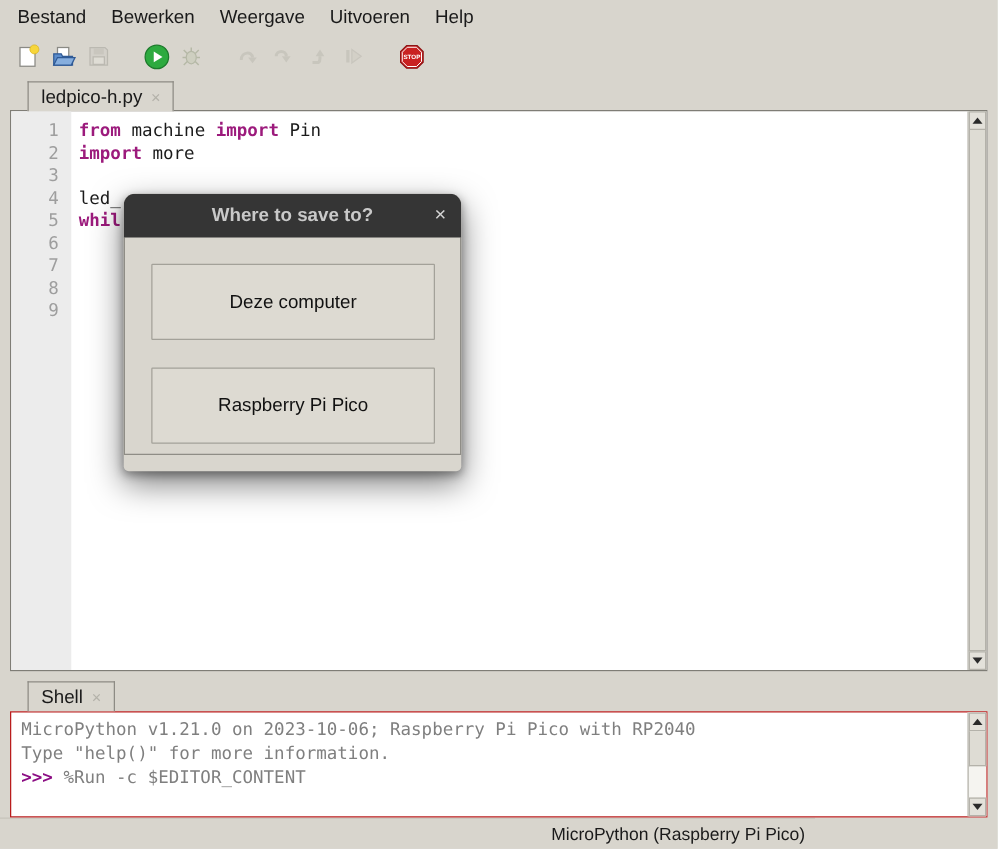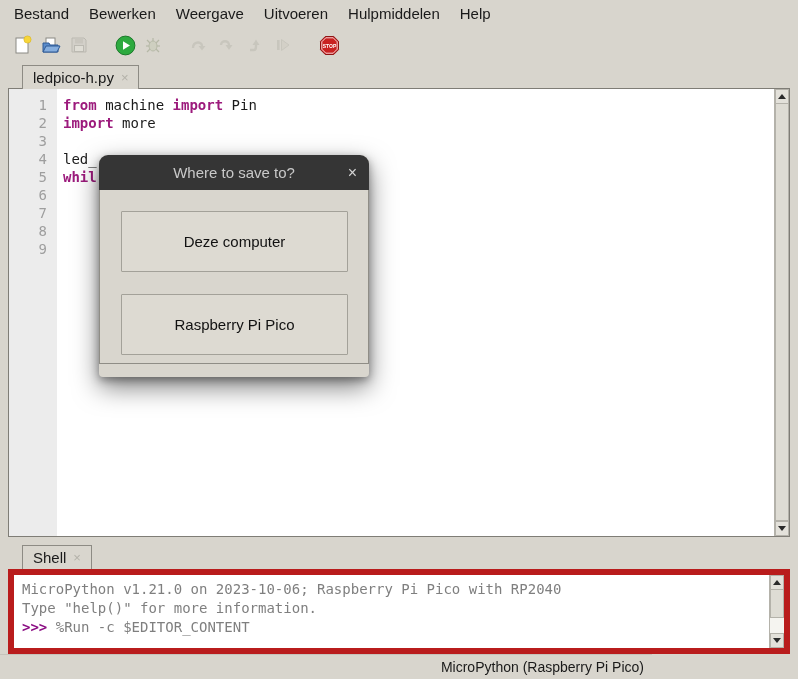--- a/index.html
+++ b/index.html
@@ -56,21 +56,21 @@
   .tri-up { width:0; height:0; border-left:4px solid transparent; border-right:4px solid transparent; border-bottom:5px solid #2a2a2a; }
   .tri-down { width:0; height:0; border-left:4px solid transparent; border-right:4px solid transparent; border-top:5px solid #2a2a2a; }
   .thumb { background:#dedcd4; border:1px solid #b4b2aa; border-top:none; }
   .thumb-fill { flex:1; }
   .track-fill { flex:1; }
   
   #splitter { position:absolute; left:0; top:537px; width:798px; height:8px; }
   
   #shell-panel {
     position:absolute; left:8px; top:569px; width:782px; height:85px;
-    background:#ffffff; border:6px solid #b91c1c; display:flex; z-index:2;
+    background:#ffffff; border:1px solid #b91c1c; display:flex; z-index:2;
   }
   #shell-text {
     flex:1; padding:5px 8px; font-family:"DejaVu Sans Mono", monospace;
     font-size:14px; line-height:19px; white-space:pre; color:#7f7f7f; overflow:hidden;
   }
   .prompt { color:#8c0e84; font-weight:bold; }
   
   #statusbar {
     position:absolute; left:0; top:654px; width:652px; height:25px;
     display:flex; align-items:center; justify-content:flex-end;
@@ -80,21 +80,21 @@
   #dialog {
     position:absolute; left:99px; top:155px; width:270px; height:222px;
     border-radius:9px 9px 4px 4px; z-index:10;
     box-shadow:0 10px 26px rgba(0,0,0,.5), 0 3px 8px rgba(0,0,0,.35);
     overflow:hidden; background:#d9d6ce;
   }
   #dialog-titlebar {
     height:35px; background:#353535; display:flex; align-items:center; justify-content:center;
     position:relative;
   }
-  #dialog-title { color:#c9c9c9; font-weight:normal; font-size:15px; }
+  #dialog-title { color:#c9c9c9; font-weight:bold; font-size:15px; }
   #dialog-close {
     position:absolute; right:12px; top:0; height:35px; display:flex; align-items:center;
     color:#d5d5d5; font-size:16px; cursor:default;
   }
   #dialog-body { padding:21px 21px 0 21px; background:#d9d6ce; border:1px solid #8f8d86; border-top:none; height:174px; }
   .dlg-btn {
     display:block; width:227px; height:61px; margin:0 auto 22px auto;
     background:#dddad2; border:1px solid #a3a199; font-size:15px;
     font-family:"Liberation Sans", sans-serif; color:#111; border-radius:1px;
   }
@@ -102,21 +102,20 @@
 </head>
 <body>
 
 <div id="app">
 
   <div id="menubar">
       <span class="menu-item">Bestand</span>
       <span class="menu-item">Bewerken</span>
       <span class="menu-item">Weergave</span>
       <span class="menu-item">Uitvoeren</span>
-      <span class="menu-item">Hulpmiddelen</span>
       <span class="menu-item">Help</span>
     </div>
 
   <div id="toolbar">
     <button class="tb" title="">
       <svg width="20" height="20" viewBox="0 0 20 20">
         <rect x="3" y="3" width="12" height="15" fill="#ffffff" stroke="#8a8a84"></rect>
         <circle cx="14.5" cy="4.5" r="3.6" fill="#f7d63a" stroke="#d9b41f" stroke-width="0.6"></circle>
       </svg>
     </button>

